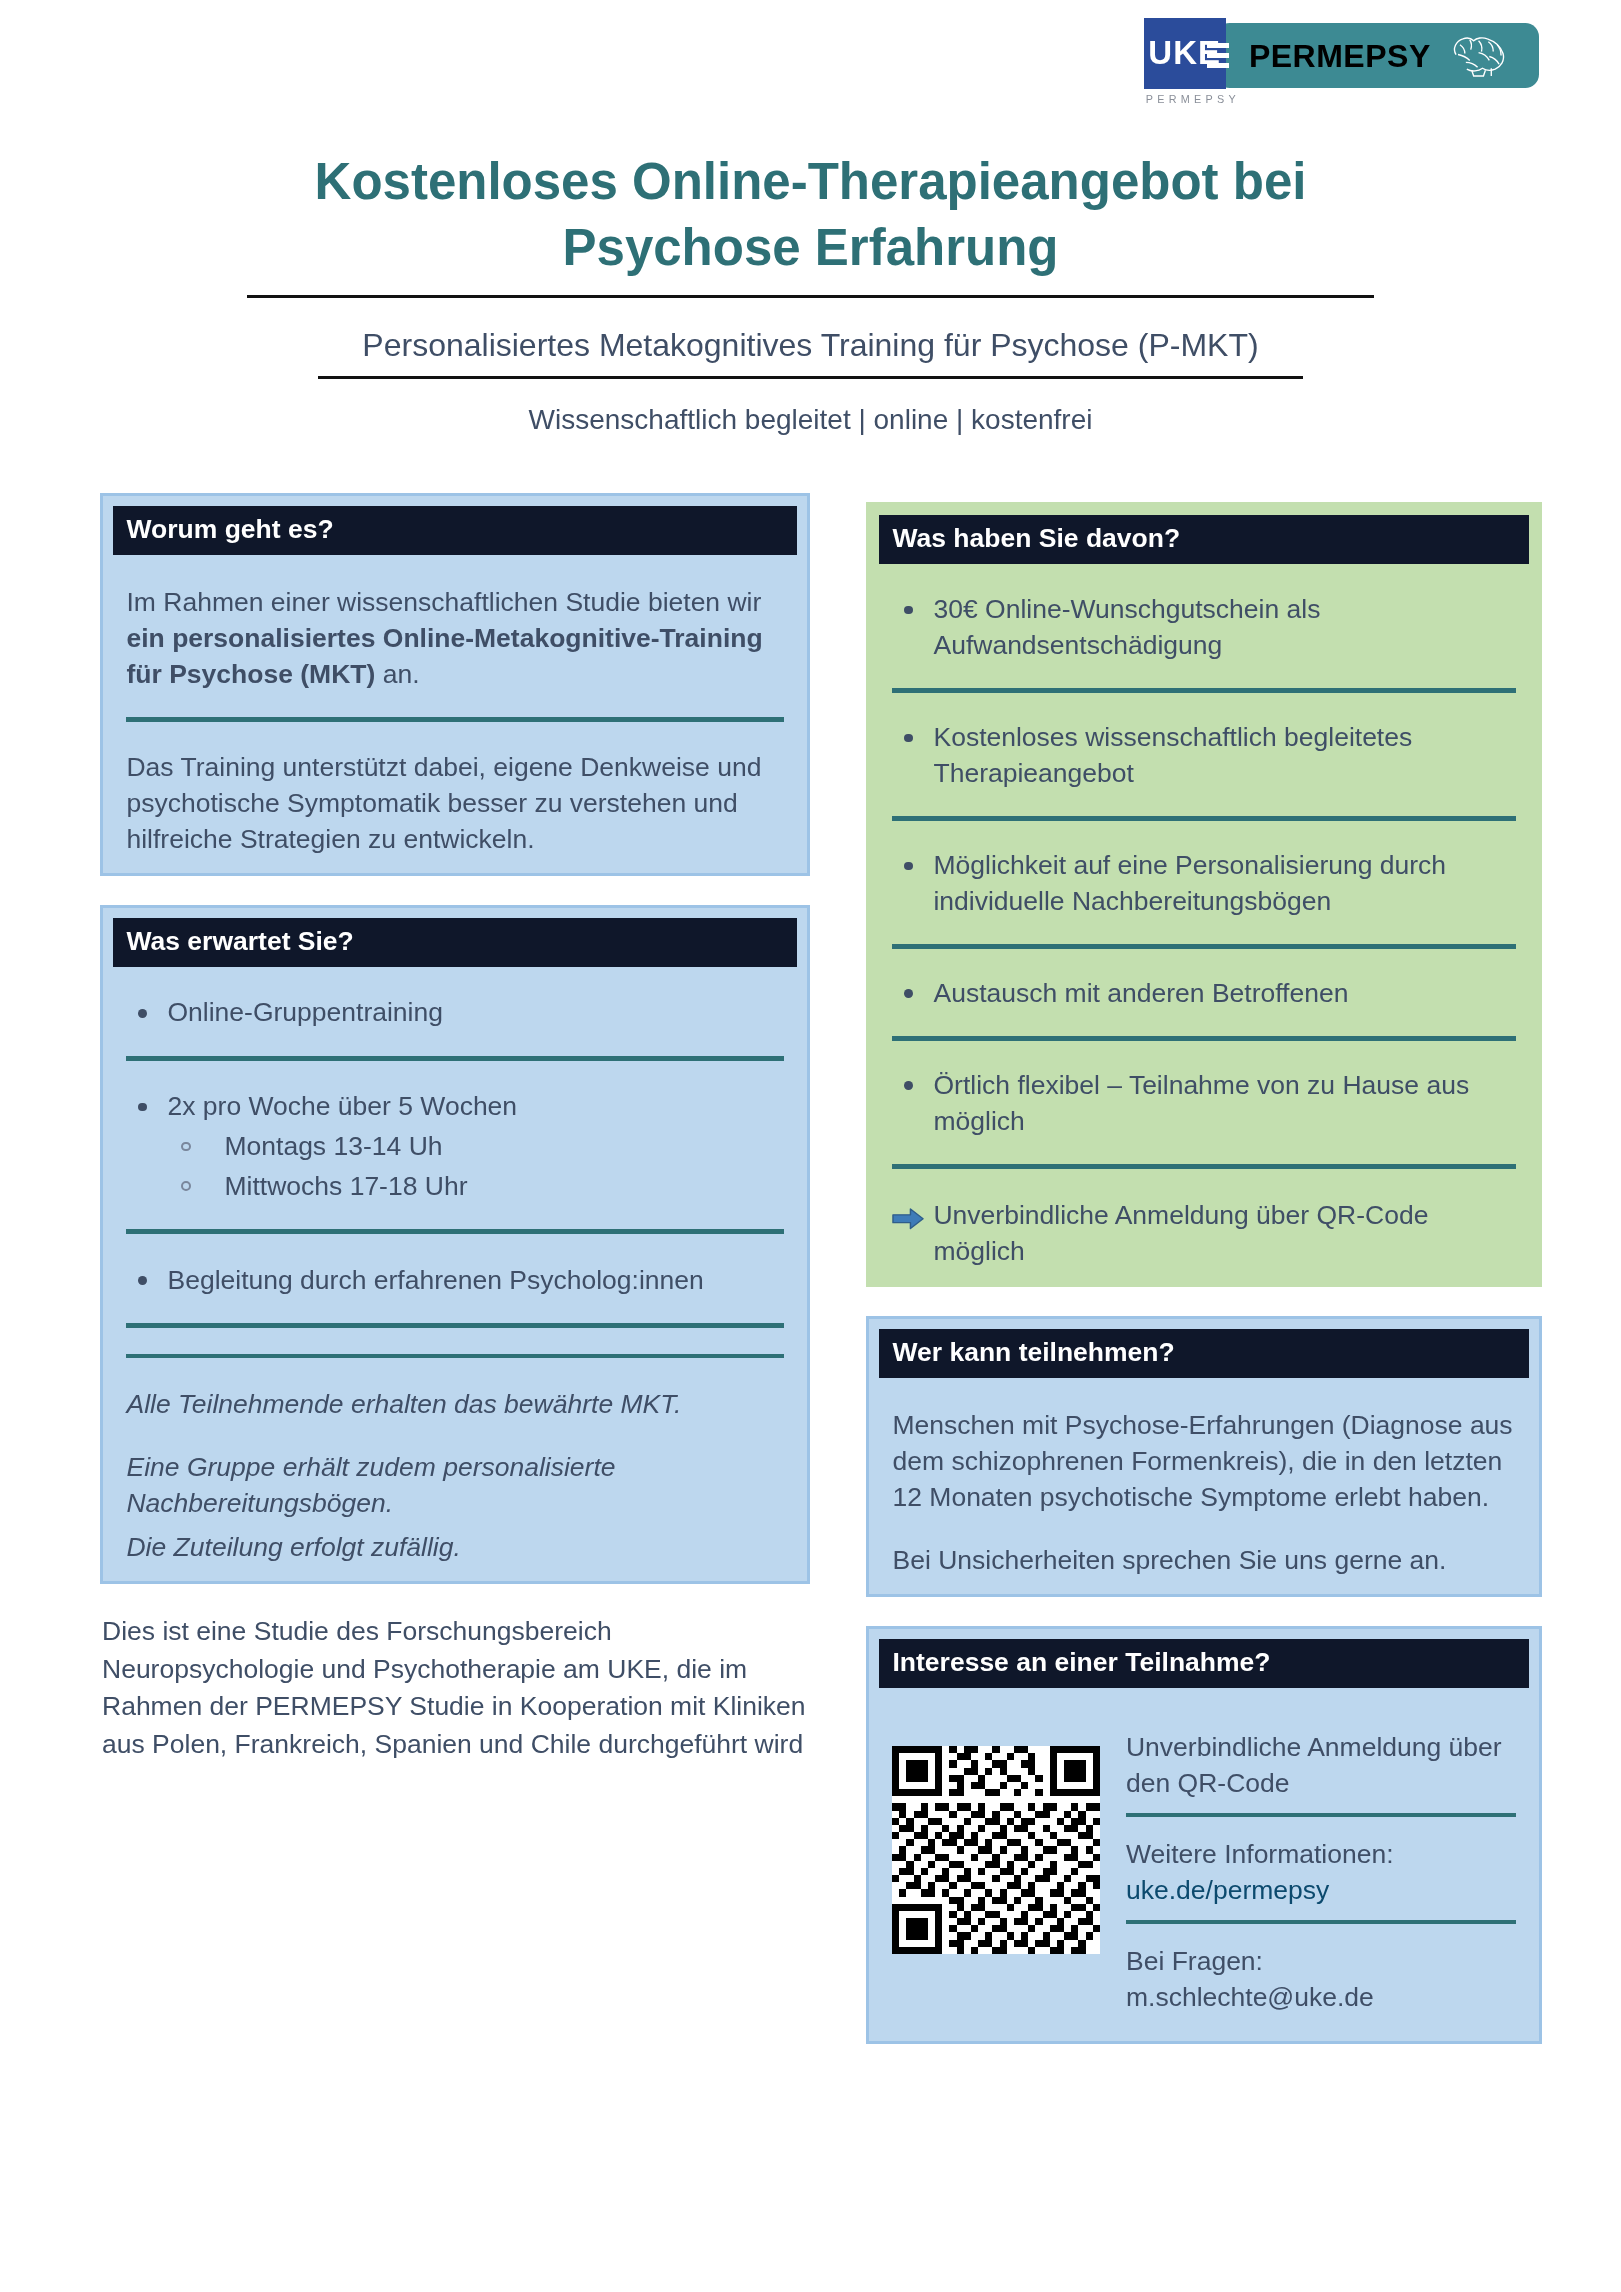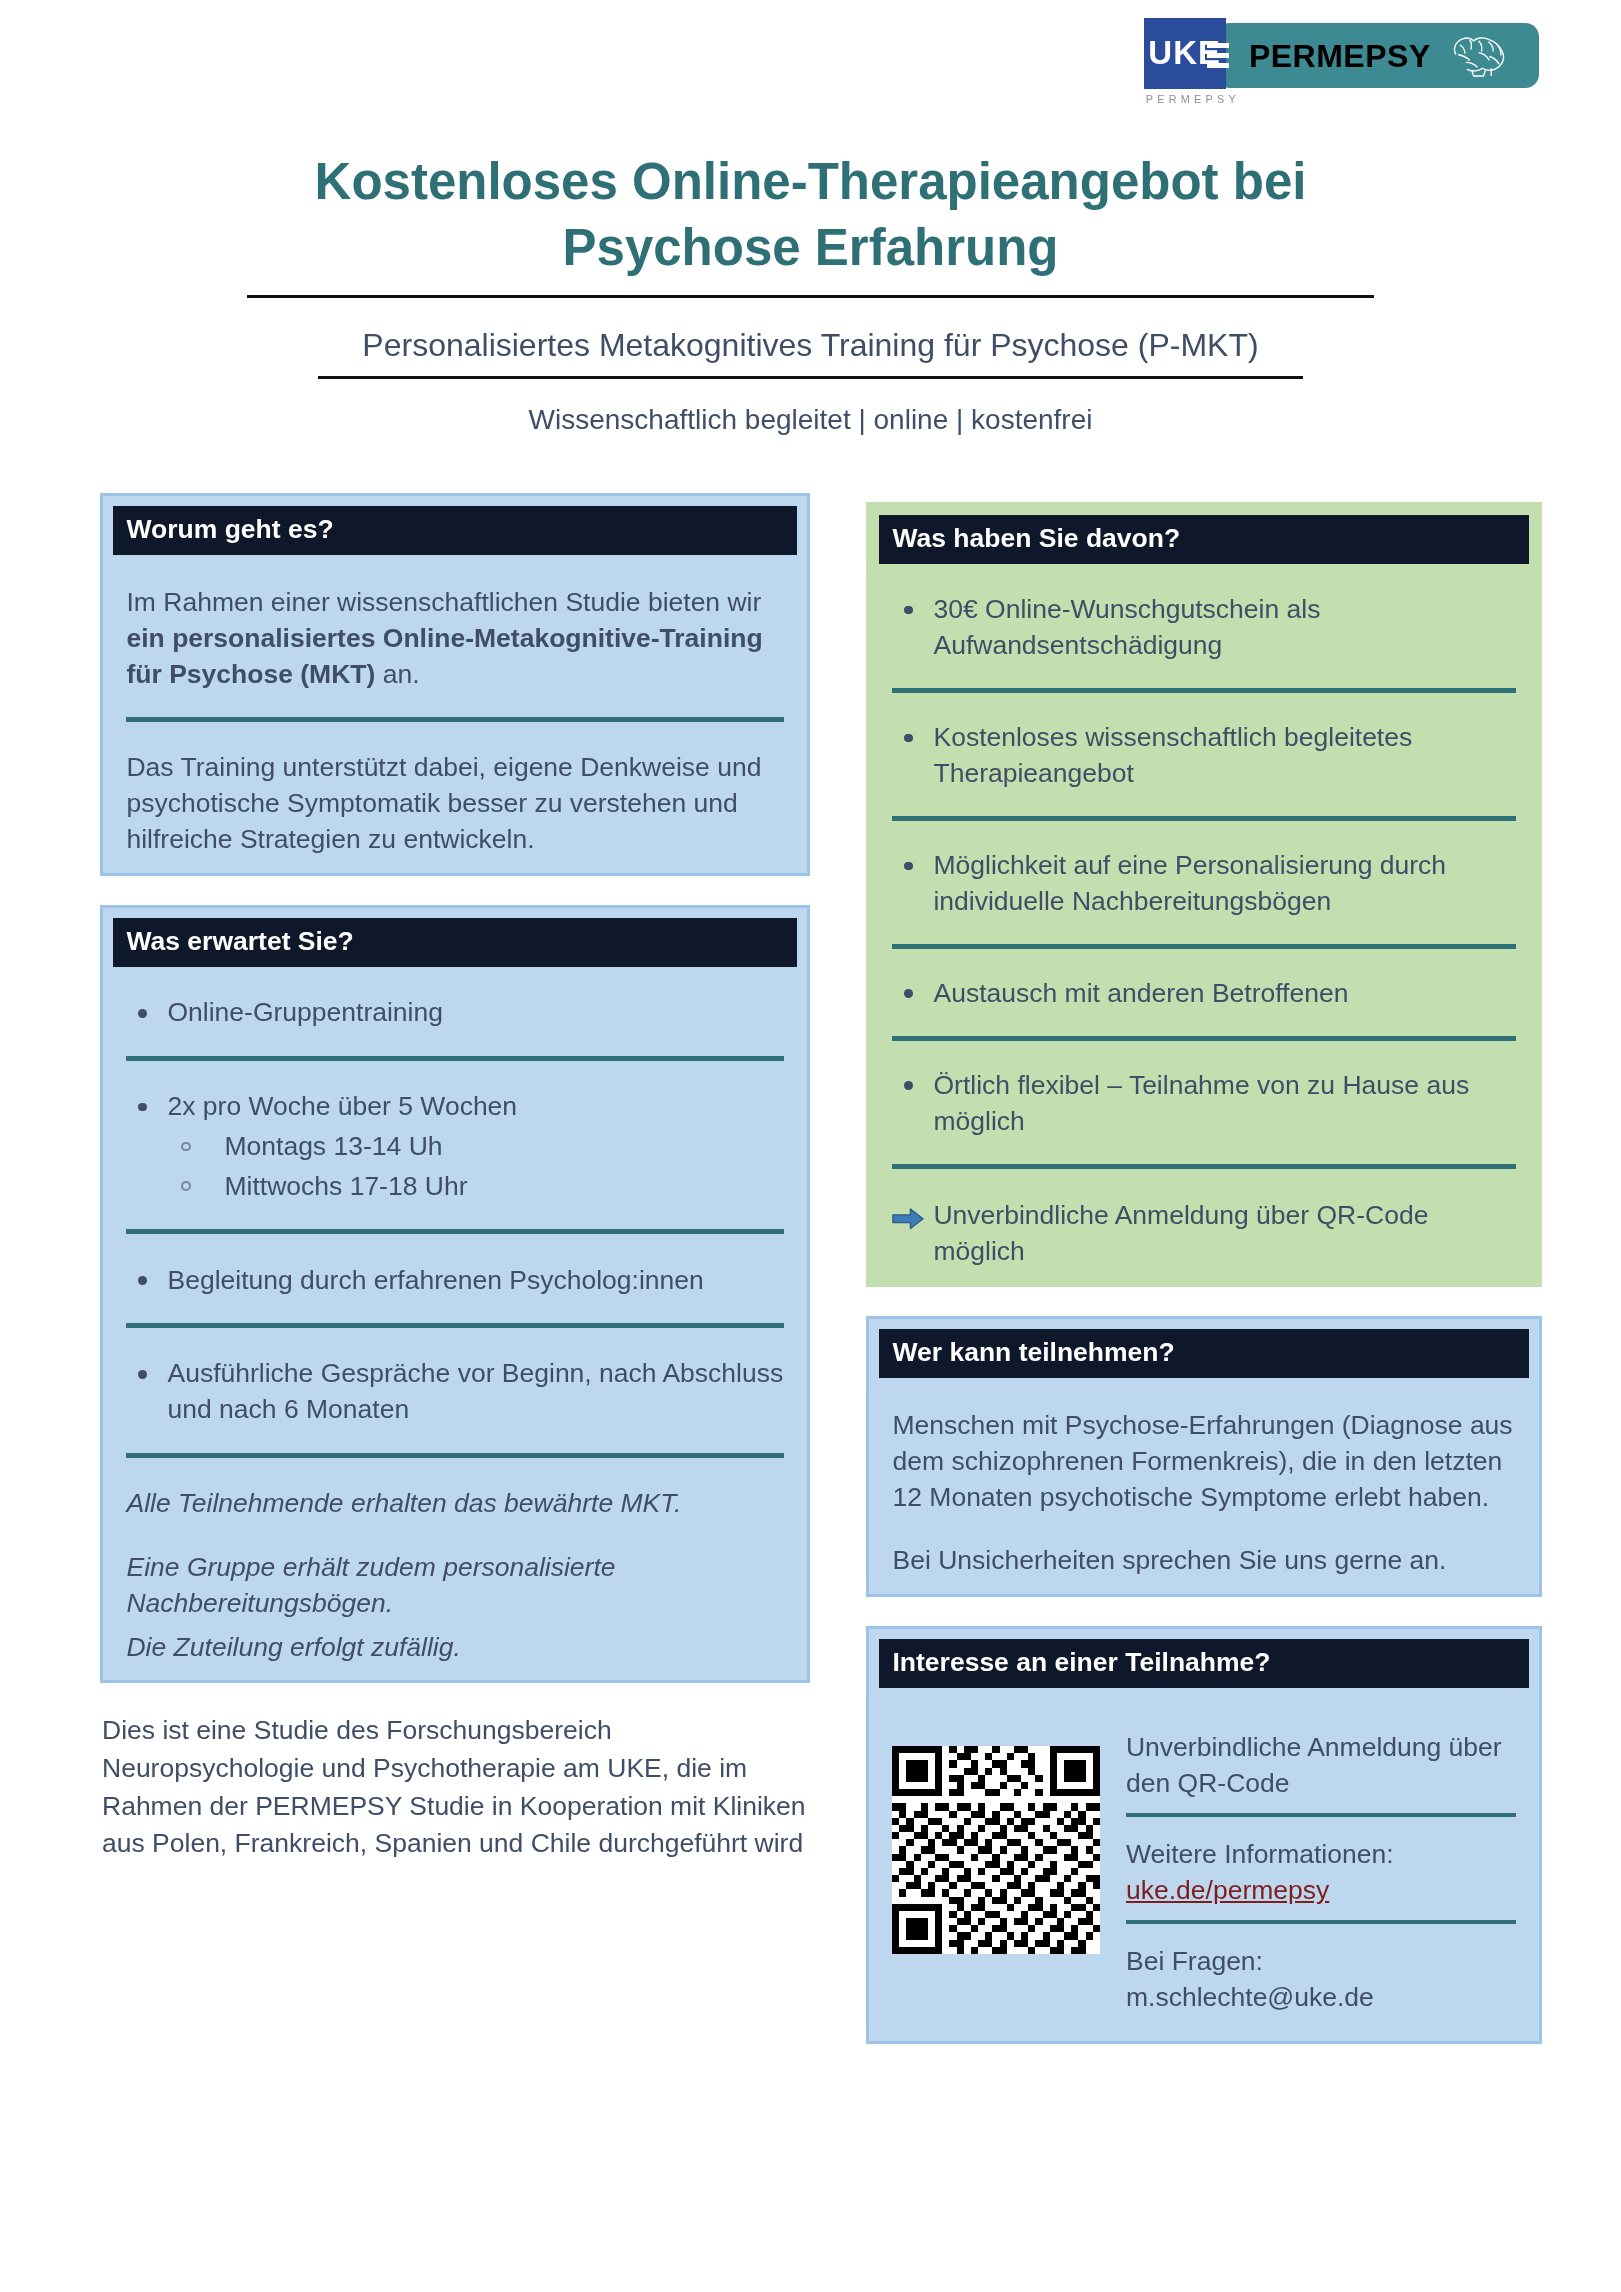--- a/index.html
+++ b/index.html
@@ -254,22 +254,21 @@
   }
   .qr-info {
     flex: 1;
     font-size: 26.5px;
     line-height: 1.36;
     padding-top: 15.7px;
   }
   .qr-info .block { margin-bottom: 0; }
   .qr-info .divider { margin: 11.8px 0 19.6px 0; height: 3.9px; }
   .link {
-    color: #7f1d1d;
-    text-decoration: underline;
+    color: #0c4a6e;
   }
 </style>
 </head>
 <body>
 
 <div class="logo-bar">
   <div class="uke-block">
     <div class="uke-square">
       <span class="uke-text">UKE</span>
     </div>
@@ -328,23 +327,20 @@
             <li>Montags 13-14 Uh</li>
             <li>Mittwochs 17-18 Uhr</li>
           </ul>
         </li>
       </ul>
       <div class="divider"></div>
       <ul class="bullets">
         <li>Begleitung durch erfahrenen Psycholog:innen</li>
       </ul>
       <div class="divider"></div>
-      <ul class="bullets">
-        <li>Ausführliche Gespräche vor Beginn, nach Abschluss und nach 6 Monaten</li>
-      </ul>
       <div class="divider"></div>
       <p class="para italic">Alle Teilnehmende erhalten das bewährte MKT.</p>
       <p class="para italic">Eine Gruppe erhält zudem personalisierte Nachbereitungsbögen.</p>
       <p class="para italic" style="margin-top:8px">Die Zuteilung erfolgt zufällig.</p>
     </div>
   </div>
 
   <div class="footer-note">Dies ist eine Studie des Forschungsbereich Neuropsychologie und Psychotherapie am UKE, die im Rahmen der PERMEPSY Studie in Kooperation mit Kliniken aus Polen, Frankreich, Spanien und Chile durchgeführt wird</div>
 </div>
 

